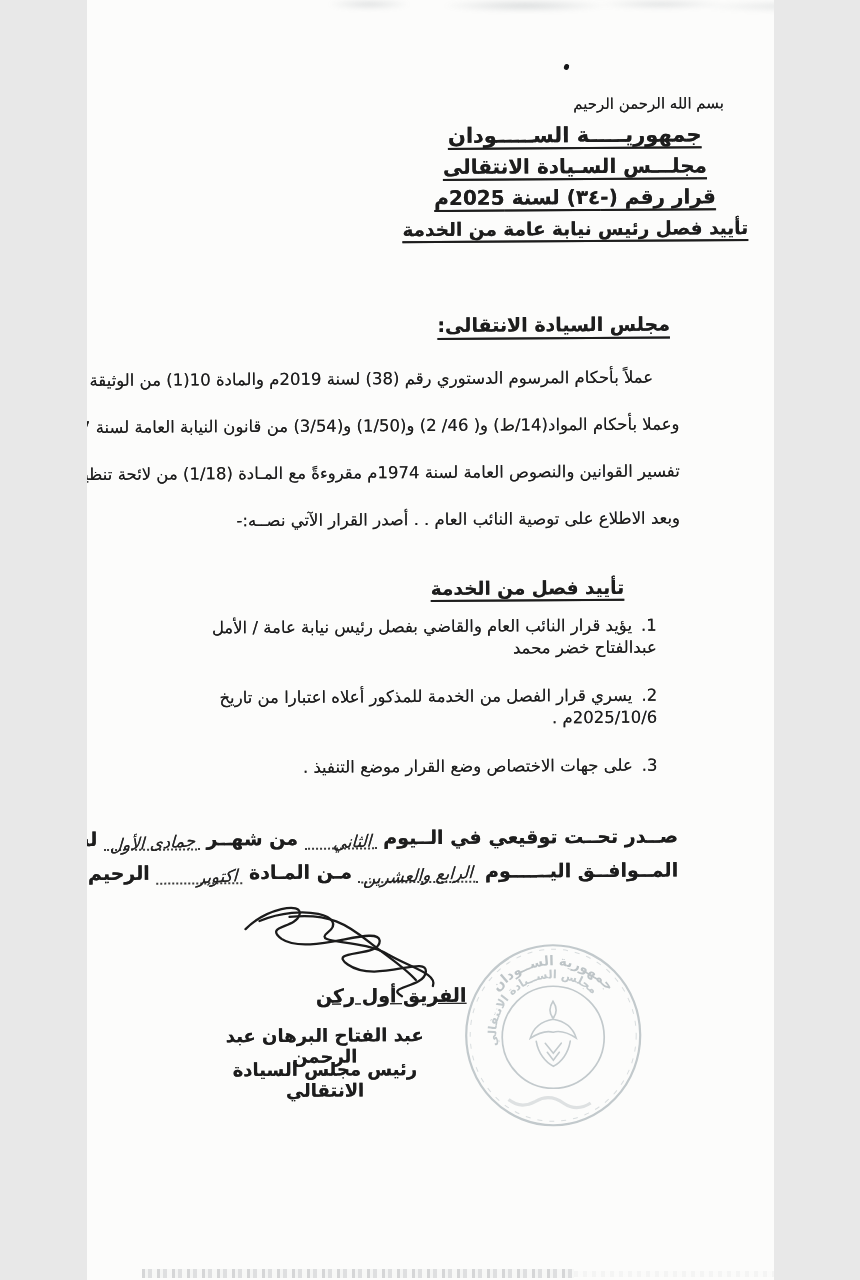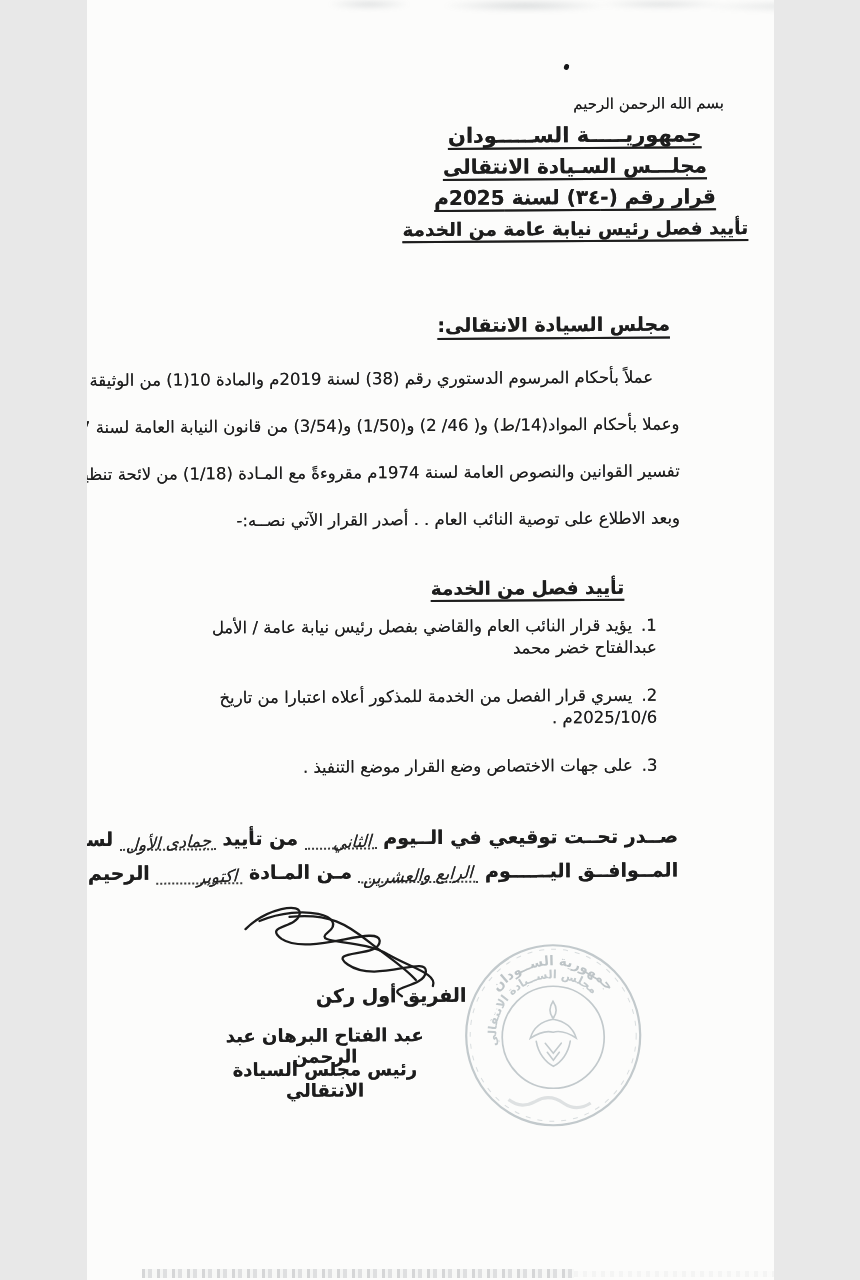--- a/index.html
+++ b/index.html
@@ -48,21 +48,21 @@
   .blank{display:inline-block;border-bottom:2.2px dotted #3c3c3c;line-height:1;vertical-align:baseline;}
   .blank .hw{display:inline-block;position:relative;top:3px;padding:0 5px;font-size:.88em;font-weight:500;
     font-style:italic;transform:rotate(-3deg) skewX(-6deg);white-space:nowrap;color:#242424;}
   .b-day1{min-width:72px;}
   .b-month1{min-width:96px;}
   .b-day2{min-width:118px;}
   .b-month2{min-width:86px;}
 
   
   .sig-scribble{position:absolute;left:140px;top:898px;}
-  .rank{position:absolute;left:226px;top:984px;font-size:19px;font-weight:600;}
+  .rank{position:absolute;left:226px;top:984px;font-size:19px;font-weight:600;text-decoration:underline;}
   .sname{position:absolute;left:112px;top:1024px;width:245px;text-align:center;font-size:18px;font-weight:600;}
   .stitle{position:absolute;left:112px;top:1058px;width:245px;text-align:center;font-size:18px;font-weight:600;}
 
   
   .stamp{position:absolute;left:366px;top:940px;opacity:.55;}
 
   
   .smudge-top{position:absolute;left:165px;top:0;width:650px;height:14px;opacity:.28;filter:blur(2.5px);
     background:
       radial-gradient(60px 8px at 18% 30%, #8f969b 0%, transparent 70%),
@@ -113,21 +113,21 @@
       </div>
       <div class="ditem">
         <span class="num">3.</span><span>على جهات الاختصاص وضع القرار موضع التنفيذ .</span>
       </div>
     </div>
 
     <div class="issuance ink">
       <div class="iline">
         <span>صــدر تحــت توقيعي في الــيوم</span>
         <span class="blank b-day1"><span class="hw">الثاني</span></span>
-        <span>من تأييد</span>
+        <span>من شهــر</span>
         <span class="blank b-month1"><span class="hw">جمادى الأول</span></span>
         <span>لسنة 2185 هـ</span>
       </div>
       <div class="iline">
         <span>المــوافــق اليــــــوم</span>
         <span class="blank b-day2"><span class="hw">الرابع والعشرين</span></span>
         <span>مـن المـادة</span>
         <span class="blank b-month2"><span class="hw">اكتوبر</span></span>
         <span>الرحيم 2025م</span>
       </div>

